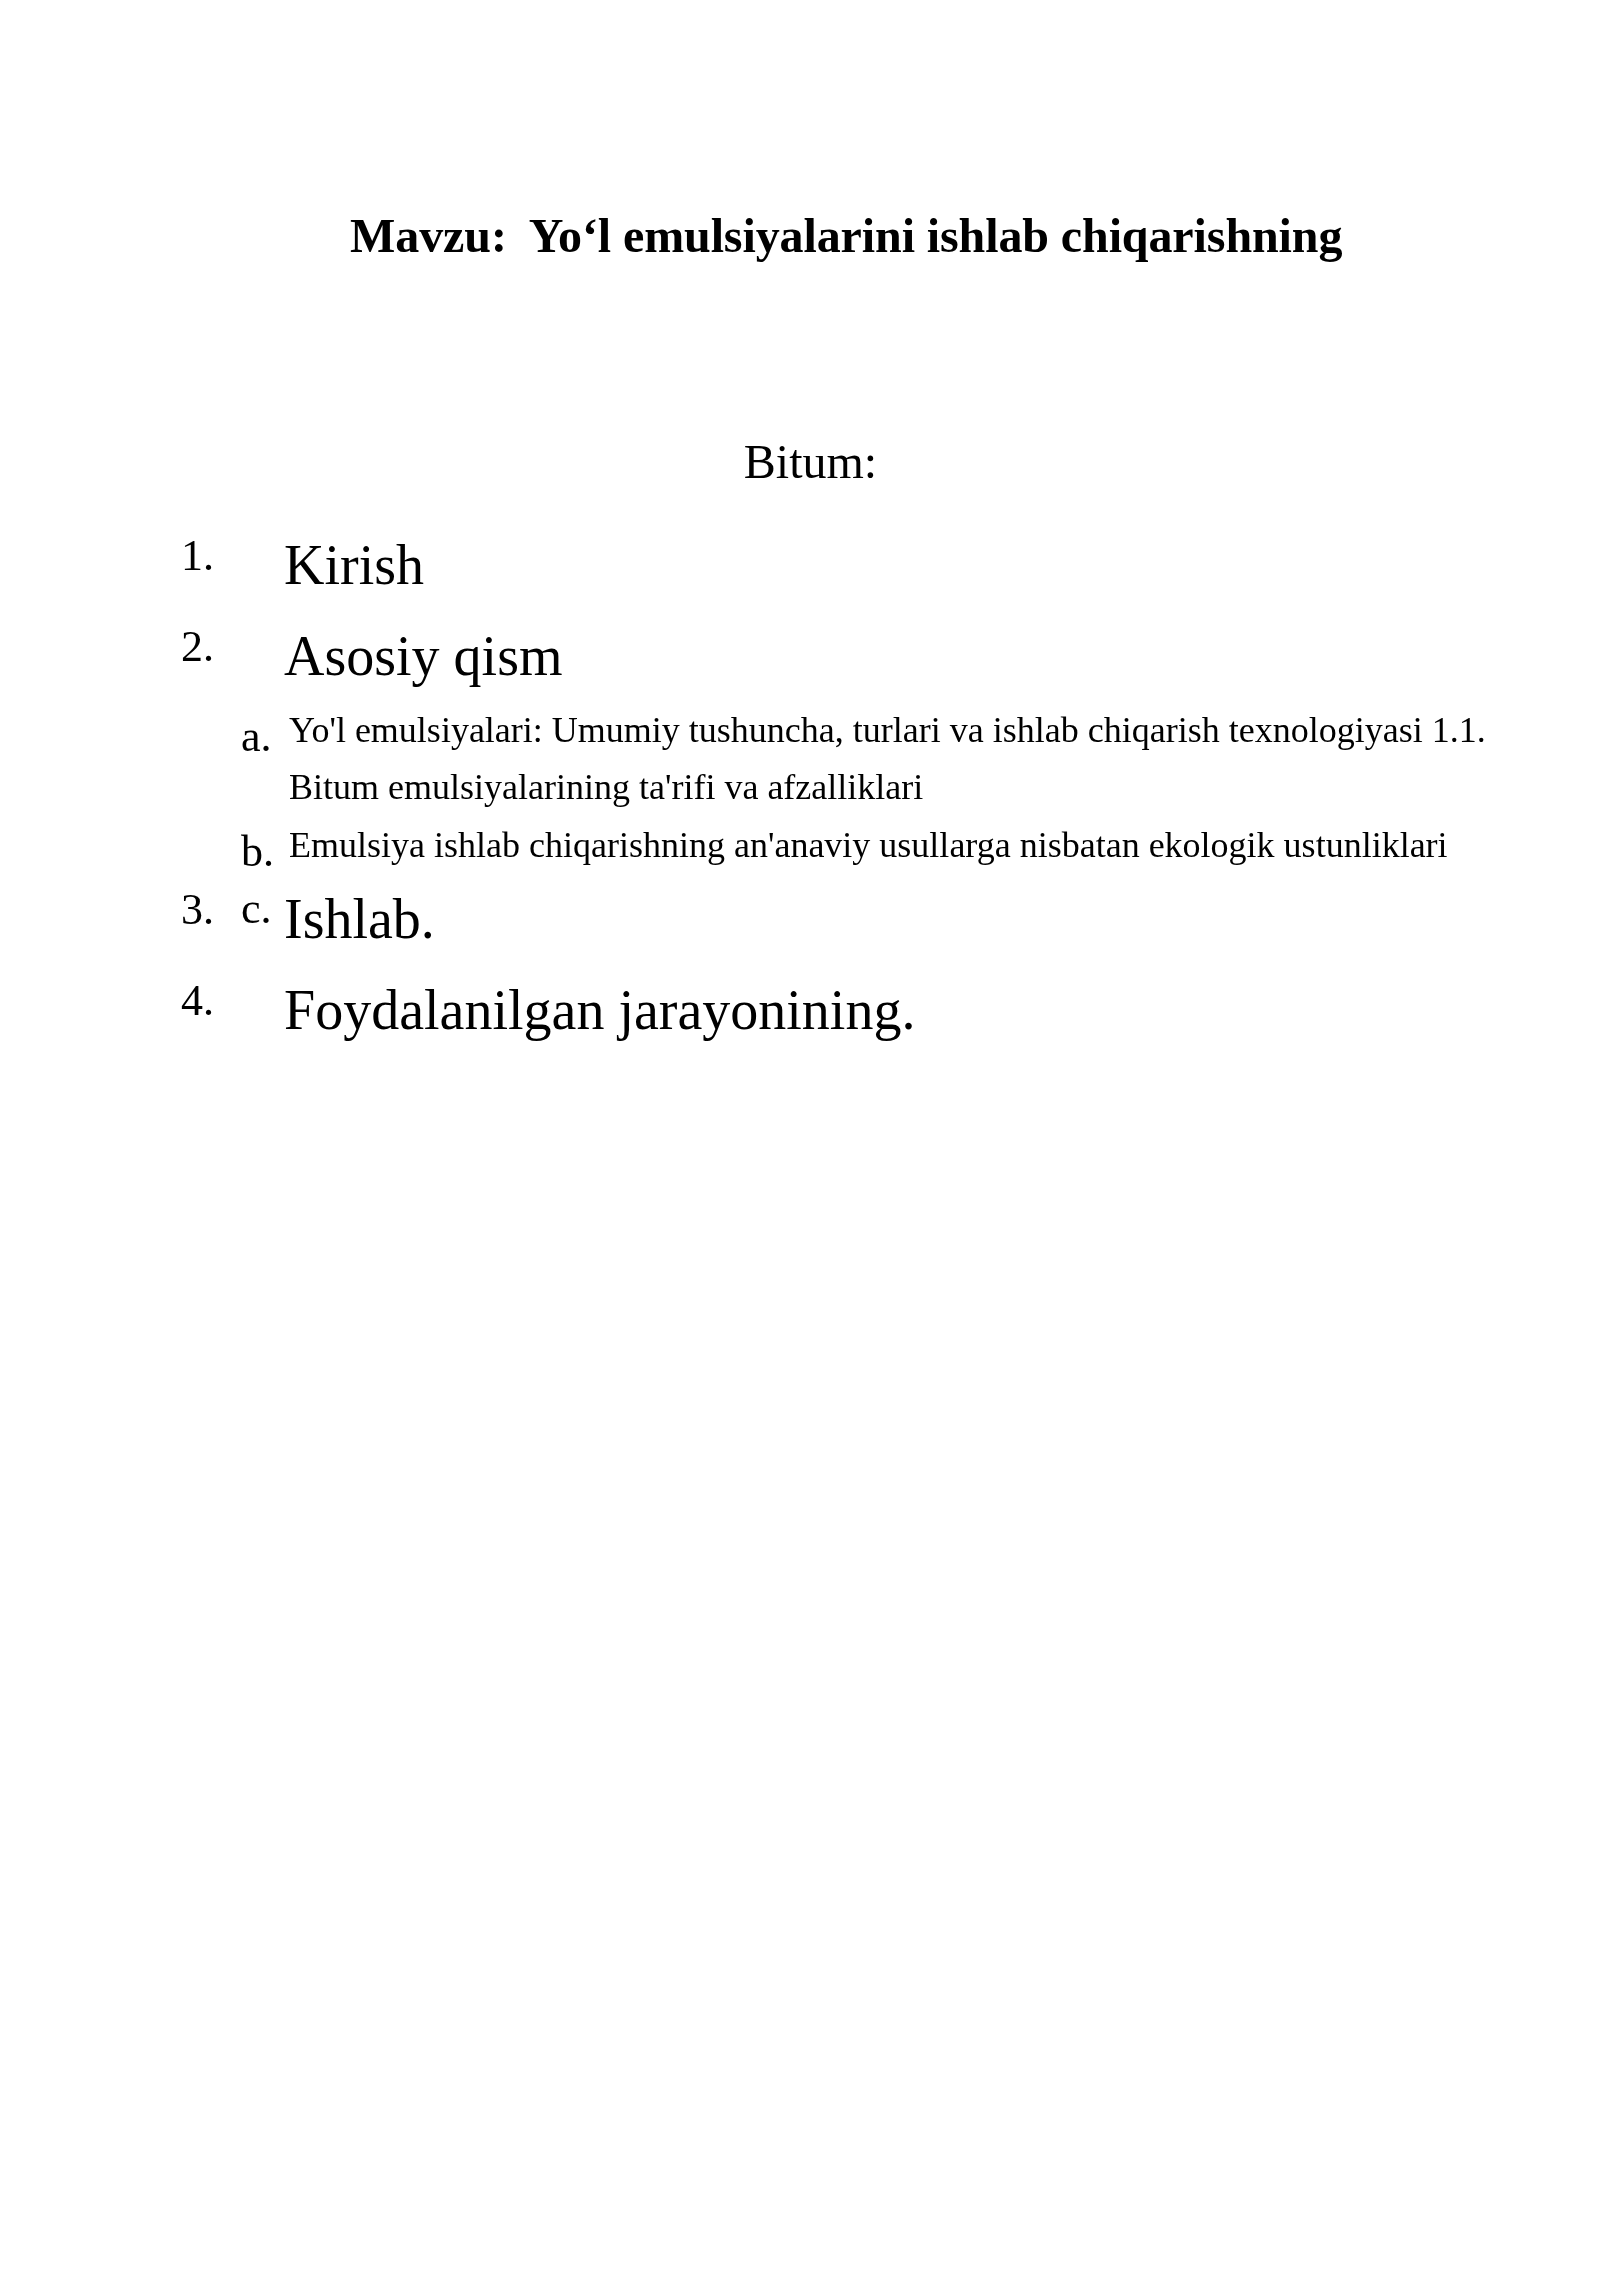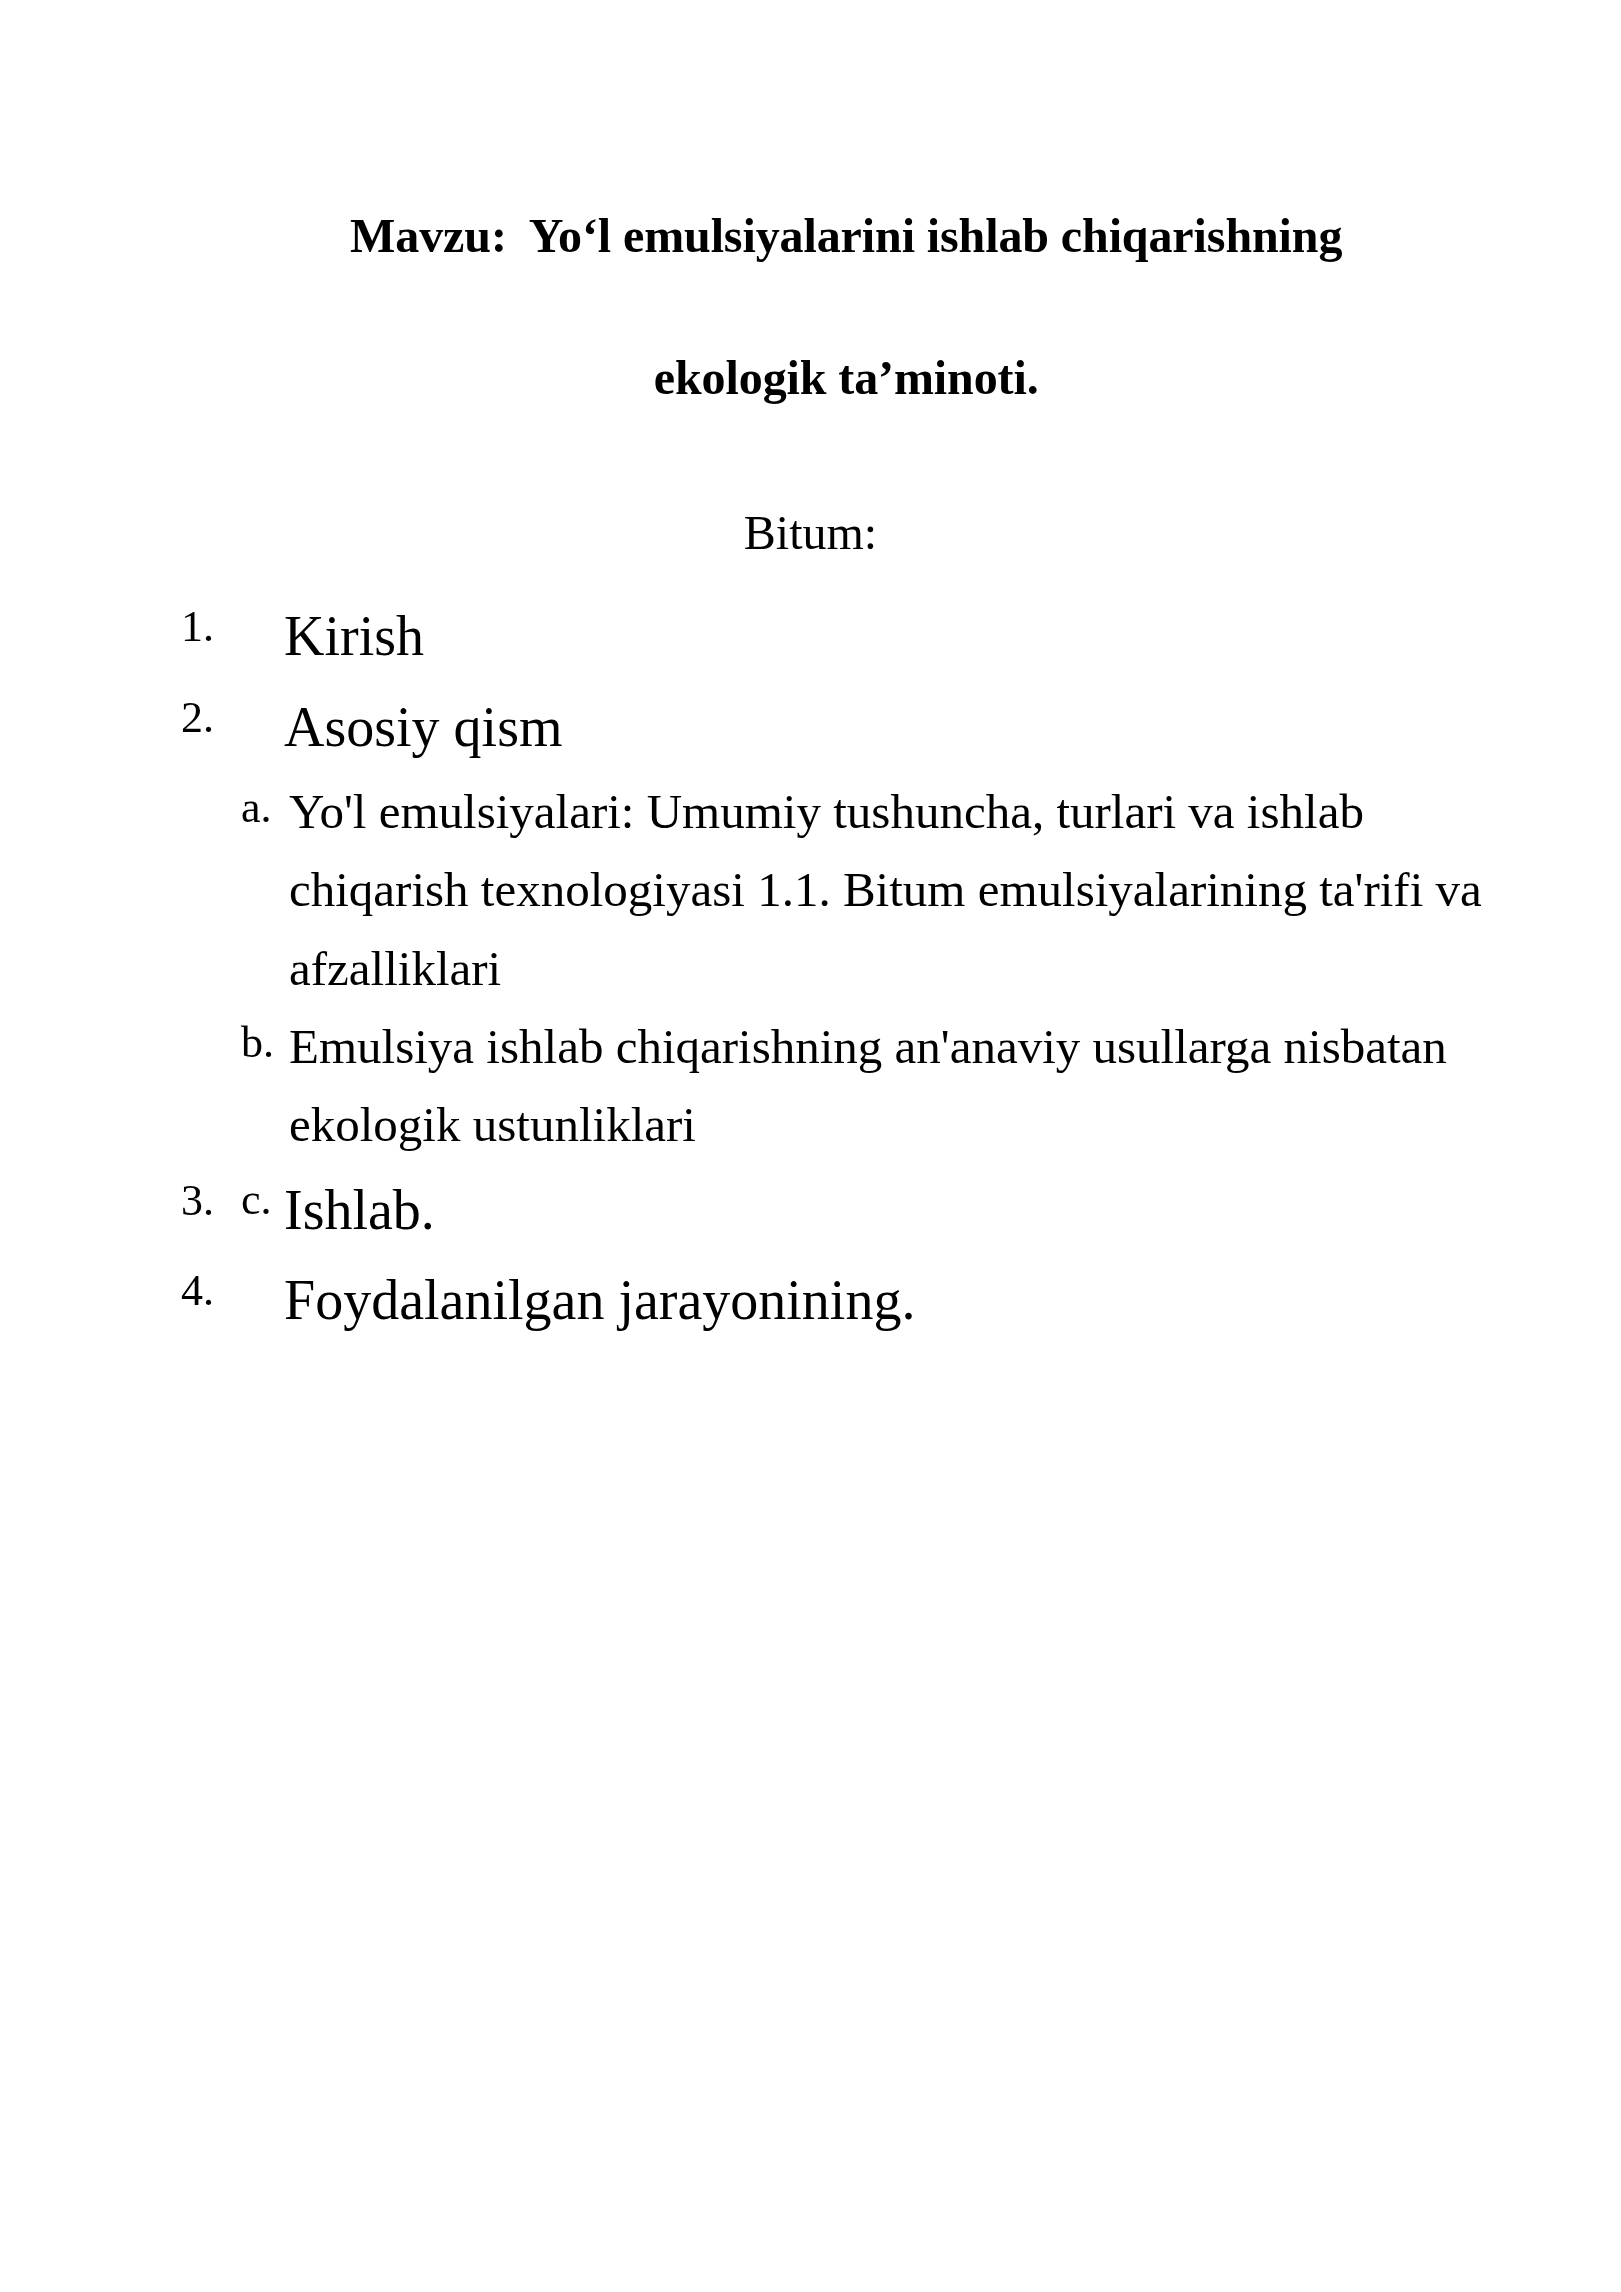--- a/index.html
+++ b/index.html
@@ -97,33 +97,32 @@
   }
 
   .lvl2-marker {
     position: absolute;
     left: 241px;
     font-size: 44px;
   }
 
   .lvl2-text {
     display: block;
-    font-size: 49px;
+    font-size: 36px;
     hyphens: none;
   }
 </style>
 </head>
 <body>
 
 <div class="page">
   <div class="doc-body">
 
     <h1 class="doc-title">
       <span>Mavzu:  Yo‘l emulsiyalarini ishlab chiqarishning</span><br>
-      <span>ekologik ta’minoti.</span>
     </h1>
 
     <div class="reja-heading">Bitum:</div>
 
     <div class="outline">
 
       <div class="lvl1-item">
         <span class="lvl1-marker">1.</span>
         <span class="lvl1-text">Kirish</span>
       </div>

